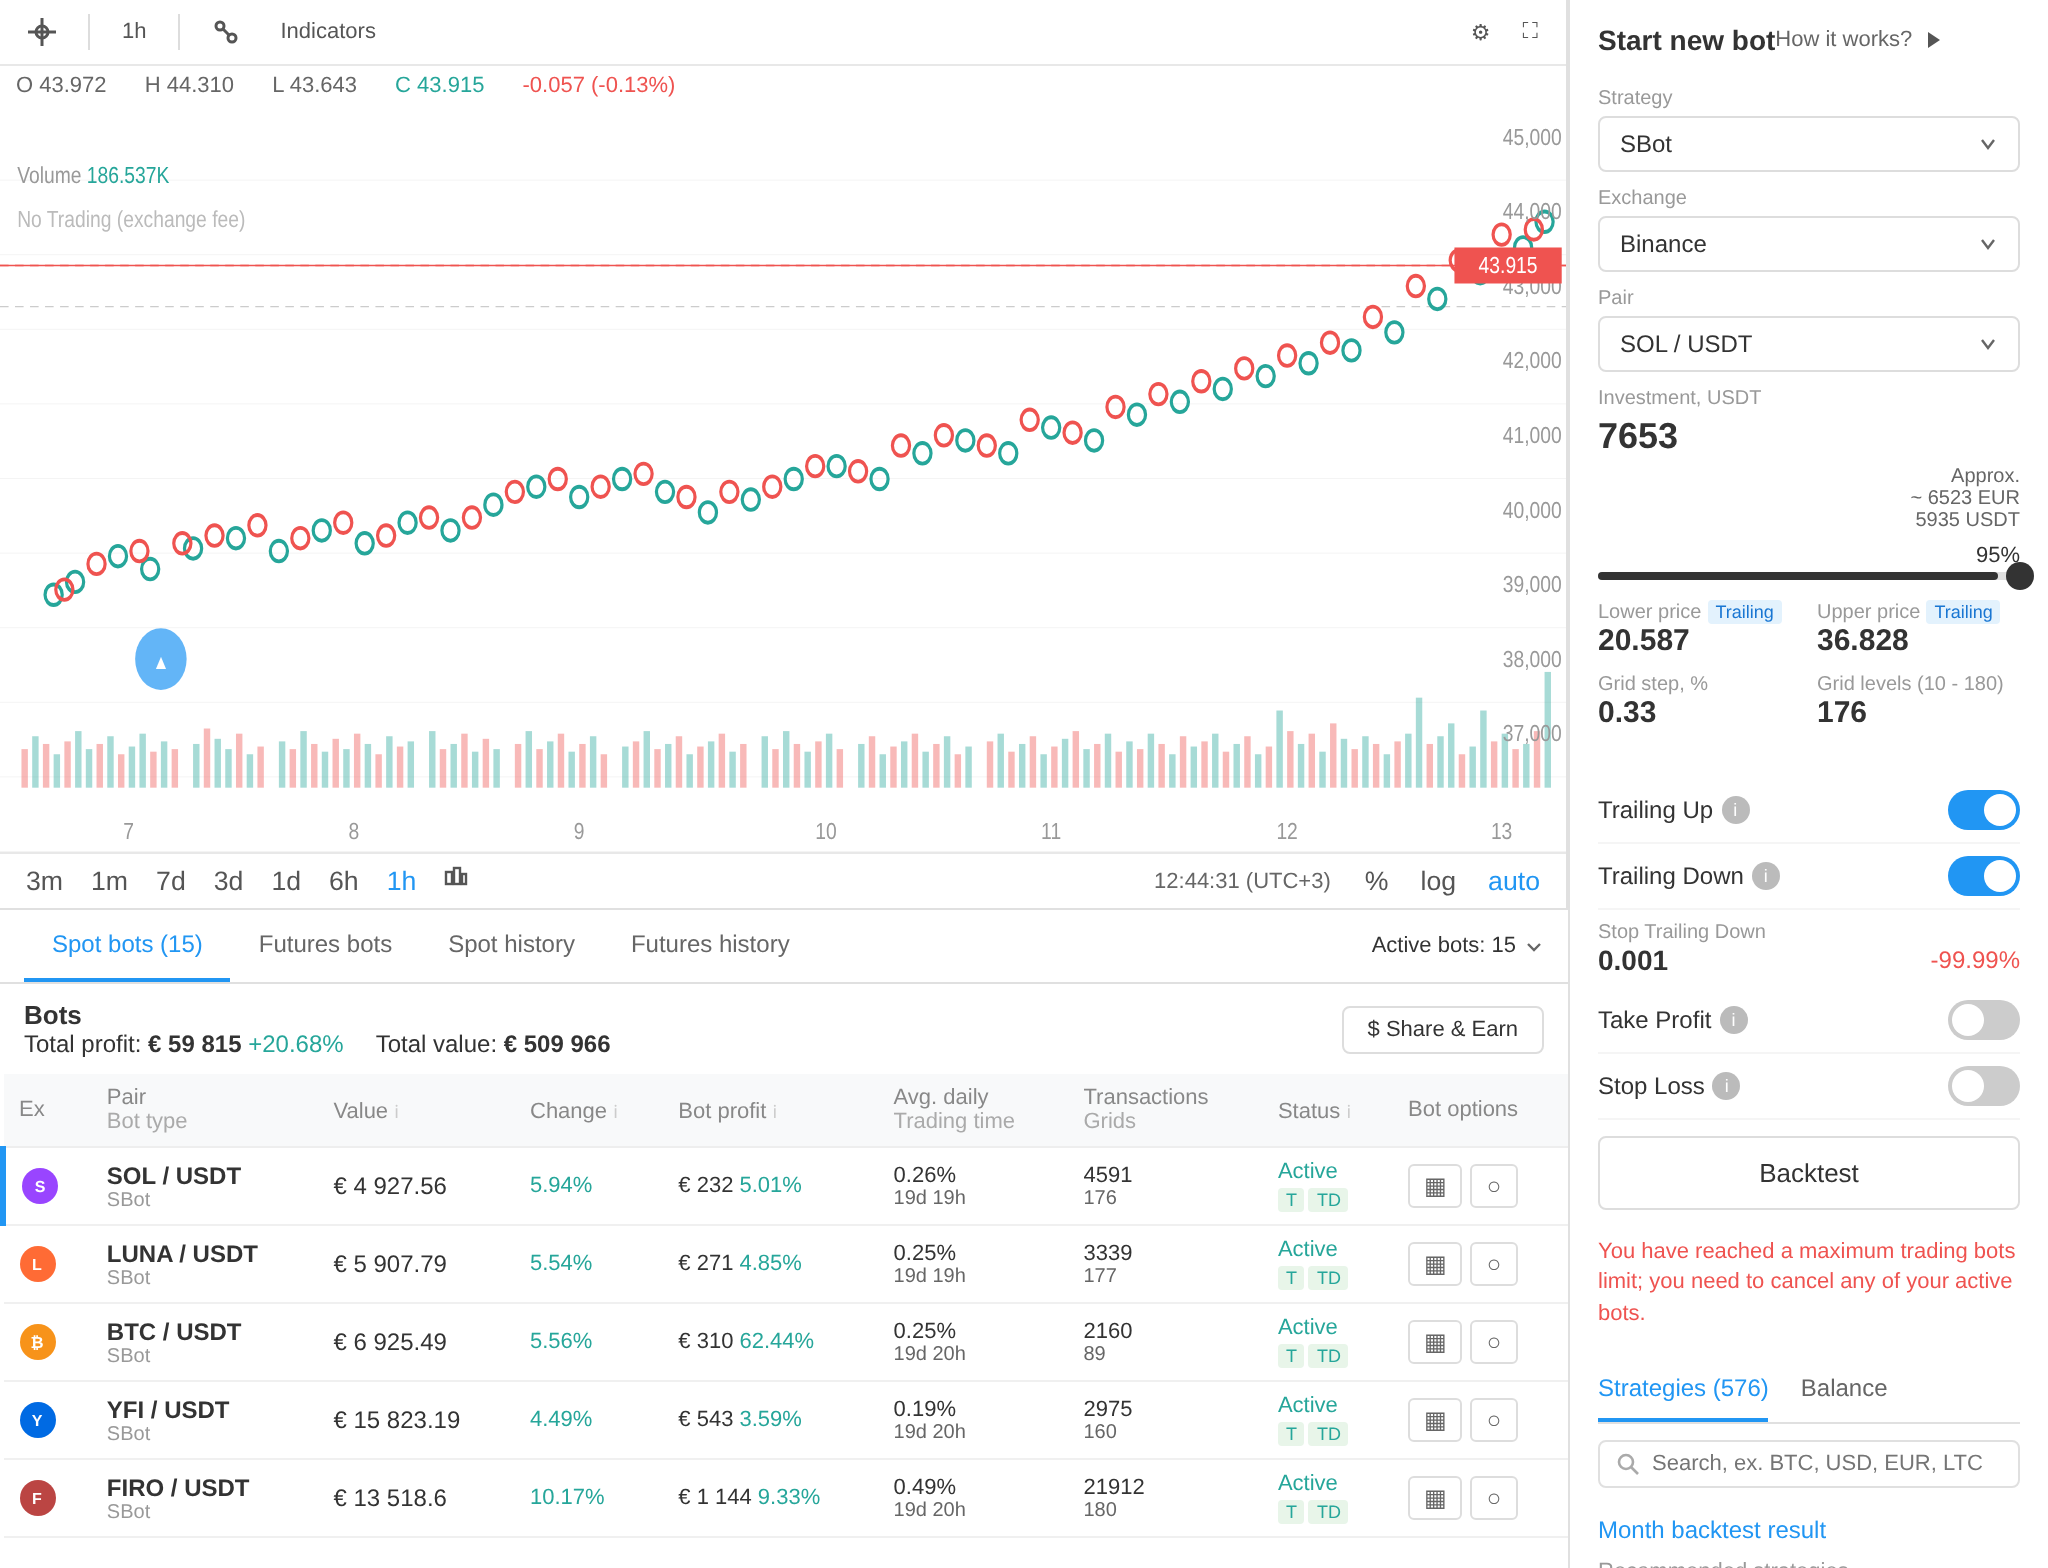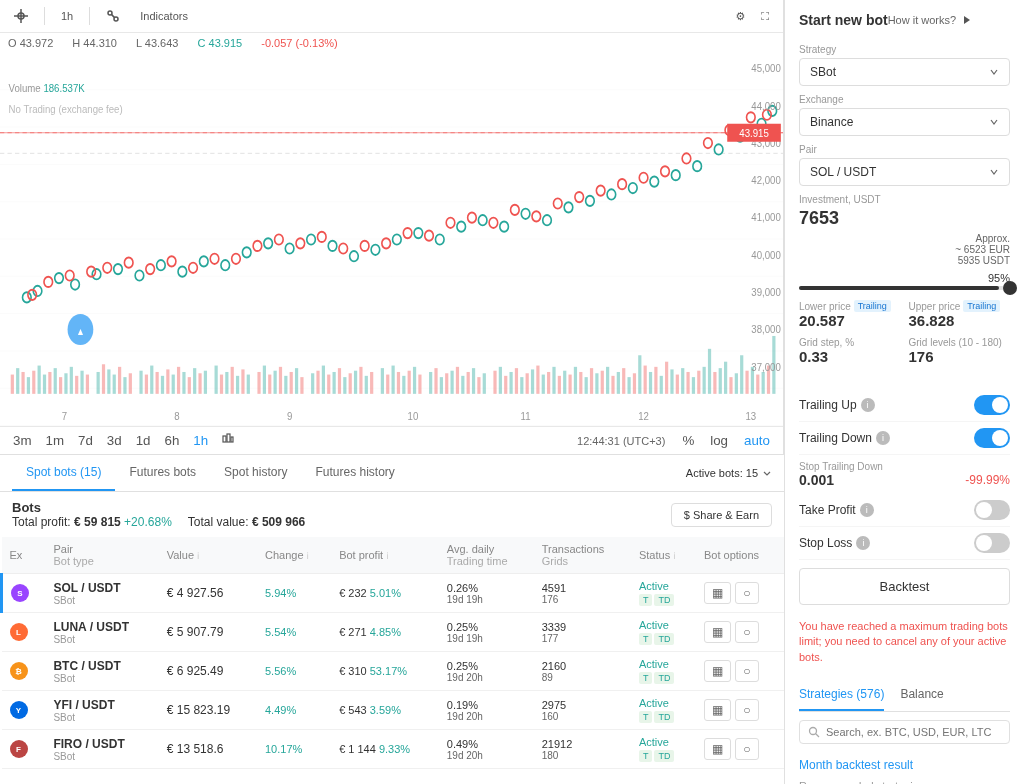--- a/index.html
+++ b/index.html
@@ -570,21 +570,21 @@
     <td>
       <div style="width:18px;height:18px;border-radius:50%;background:#f7931a;display:inline-flex;align-items:center;justify-content:center;font-size:8px;font-weight:bold;color:white;">₿</div>
     </td>
     <td>
       <div class="pair-name">BTC / USDT</div>
       <div class="bot-type">SBot</div>
     </td>
     <td class="value-cell">€ 6 925.49</td>
     <td class="change-green">5.56%</td>
     <td class="profit-cell">
-      <span class="profit-amount">€ 310 <span class="profit-pct">53.17%</span></span>
+      <span class="profit-amount">€ 310 <span class="profit-pct">62.44%</span></span>
     </td>
     <td>
       <div>0.25%</div>
       <div class="trading-time">19d 20h</div>
     </td>
     <td>
       <div>2160</div>
       <div class="trading-time">89</div>
     </td>
     <td>

